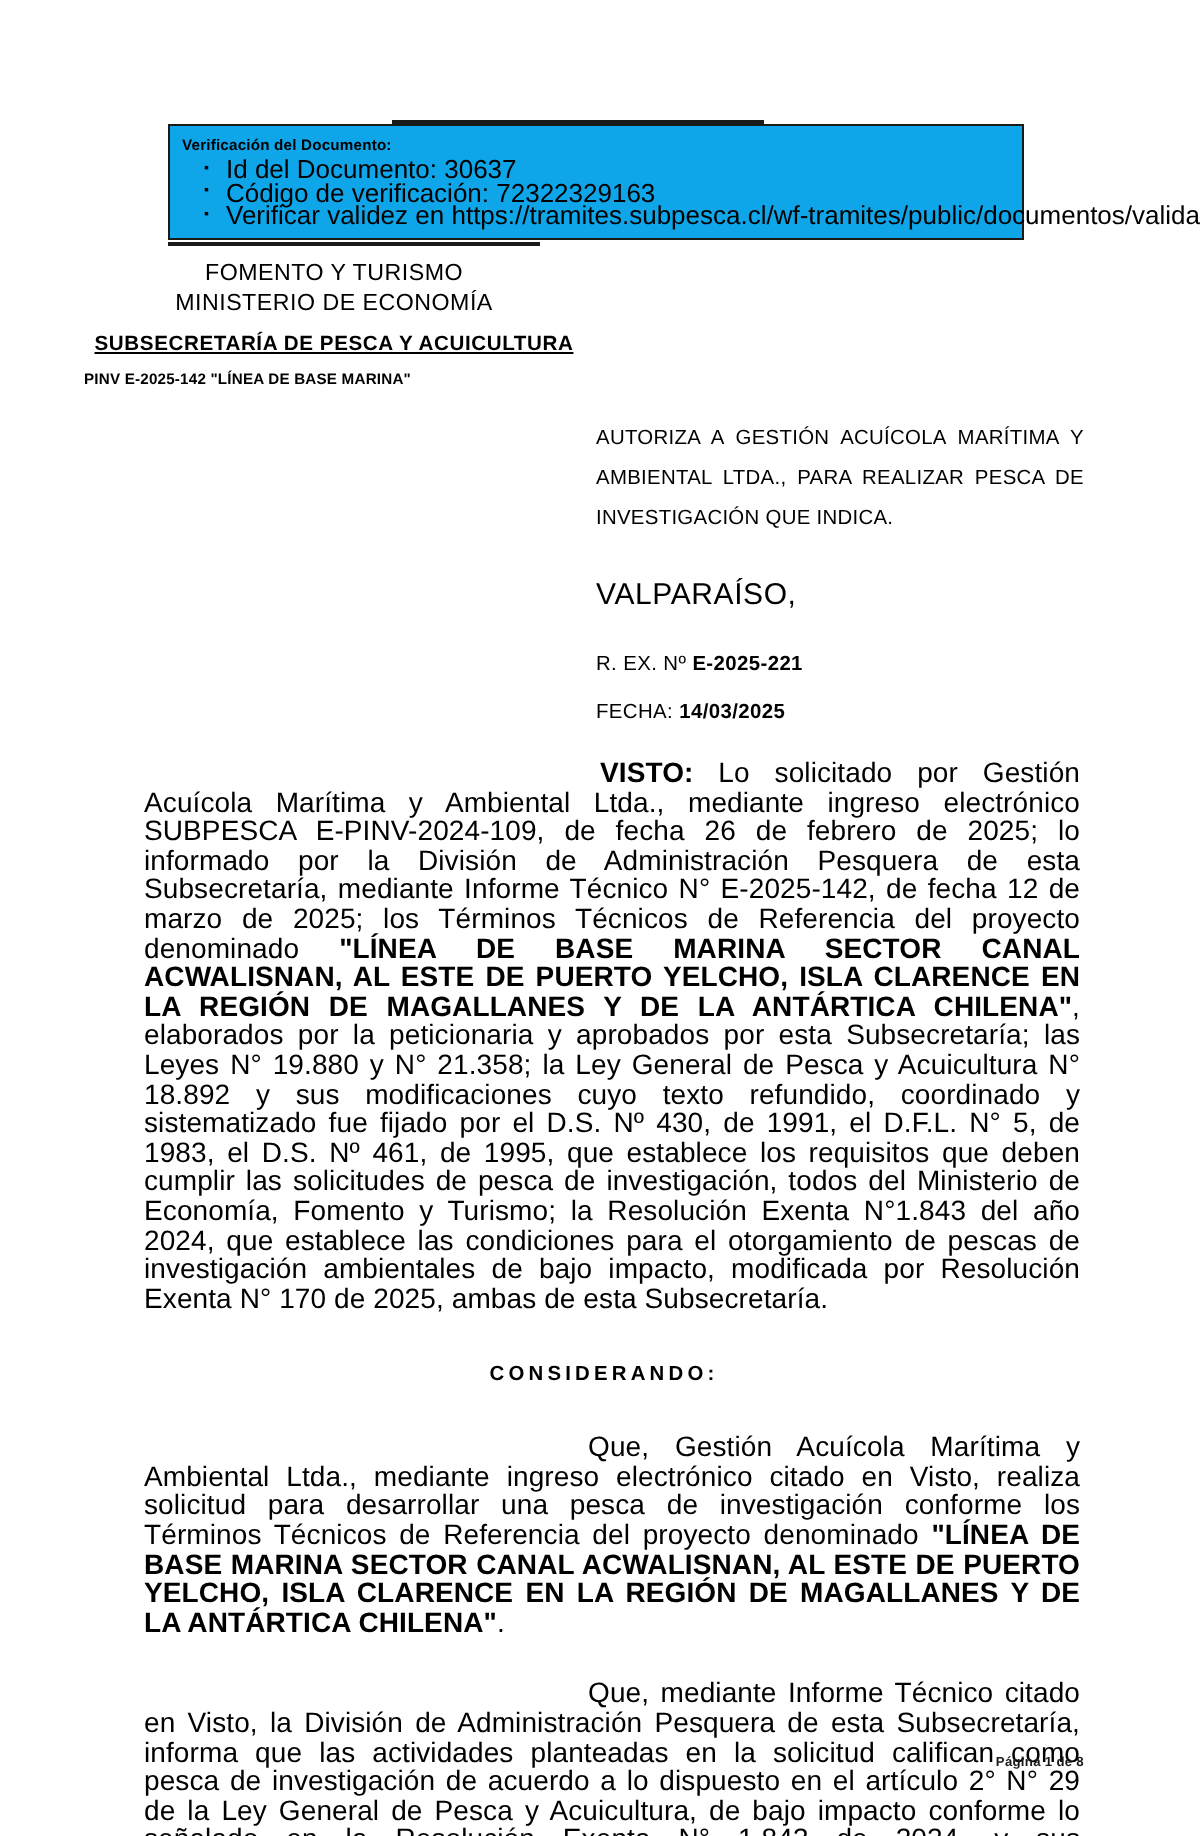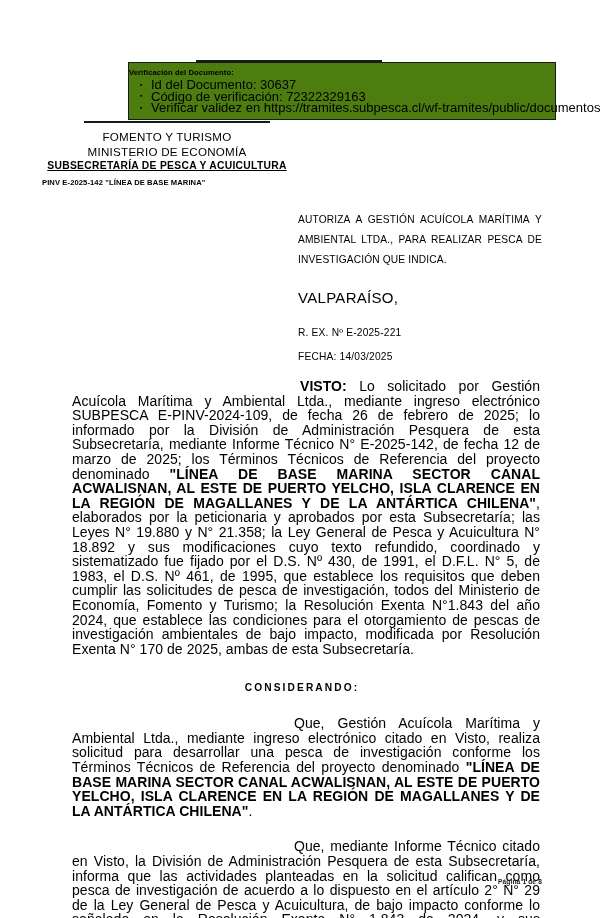--- a/index.html
+++ b/index.html
@@ -26,24 +26,23 @@
 
   
   .verif-wrap {
     position: absolute;
     left: 84px;
     top: 62px;
     width: 428px;
   }
   .verif-box {
     border: 1.5px solid #1a1a1a;
-    padding: 4px 6px 5px 0;
-    background: #4d7c0f;
+    padding: 4px 6px 5px 6px;
+    background: #0ea5e9;
     width: 428px;
-    margin-left: 44px;
   }
   .verif-title {
     font-weight: bold;
     font-size: 7.6px;
     letter-spacing: 0.1px;
     line-height: 11px;
     margin: 0 0 1px 0;
   }
   .verif-list {
     margin: 0;
@@ -93,21 +92,21 @@
     font-size: 11.6px;
     line-height: 15px;
     letter-spacing: 0.25px;
   }
   .lh-sub {
     font-size: 10.3px;
     font-weight: bold;
     line-height: 13.5px;
     letter-spacing: 0.3px;
     text-decoration: underline;
-    margin-top: 0;
+    margin-top: 7px;
   }
   .lh-pinv {
     font-size: 7.6px;
     font-weight: bold;
     line-height: 11px;
     letter-spacing: 0.1px;
     text-align: left;
     padding-left: 6px;
     margin-top: 4px;
   }
@@ -131,21 +130,21 @@
     font-size: 15px;
     letter-spacing: 0.3px;
   }
   .rex {
     position: absolute;
     left: 298px;
     top: 327px;
     font-size: 10.2px;
     letter-spacing: 0.2px;
   }
-  .rex b, .fecha b { font-weight: normal; letter-spacing: 0.2px; text-align: center; }
+  .rex b, .fecha b { font-weight: bold; letter-spacing: 0.2px; text-align: center; }
   .fecha {
     position: absolute;
     left: 298px;
     top: 351px;
     font-size: 10.2px;
     letter-spacing: 0.2px;
   }
 
   
   .body-col {

